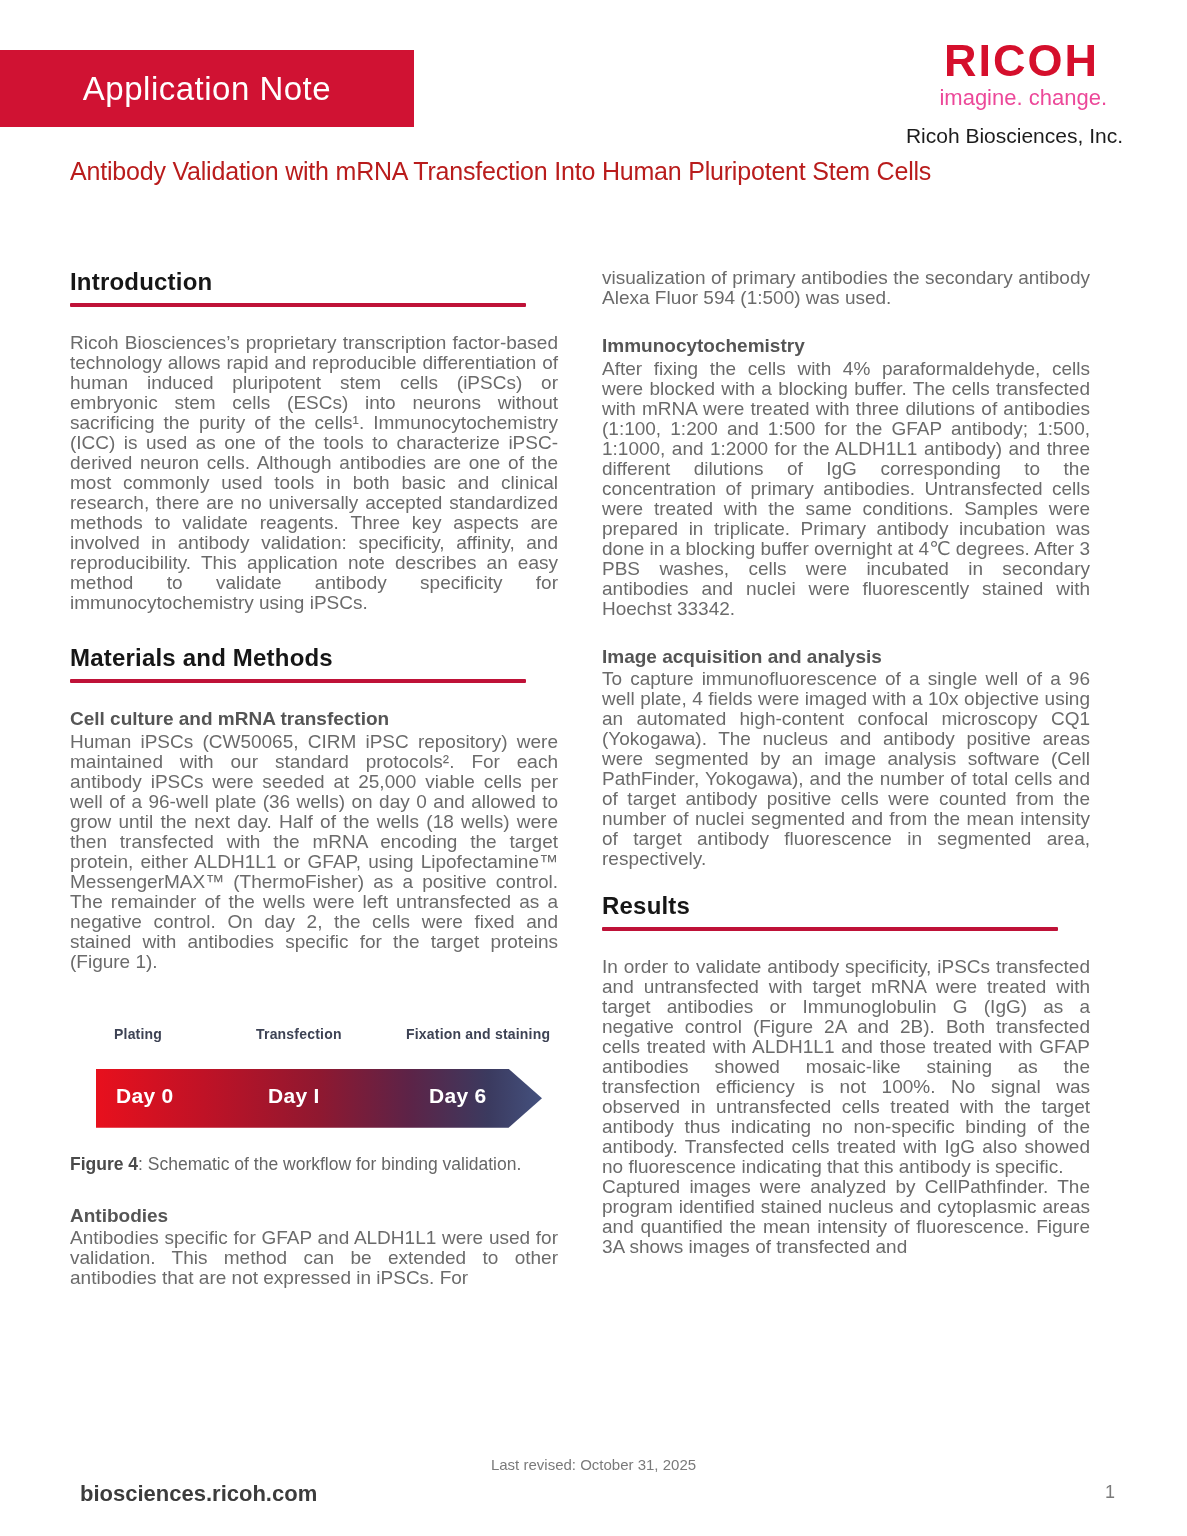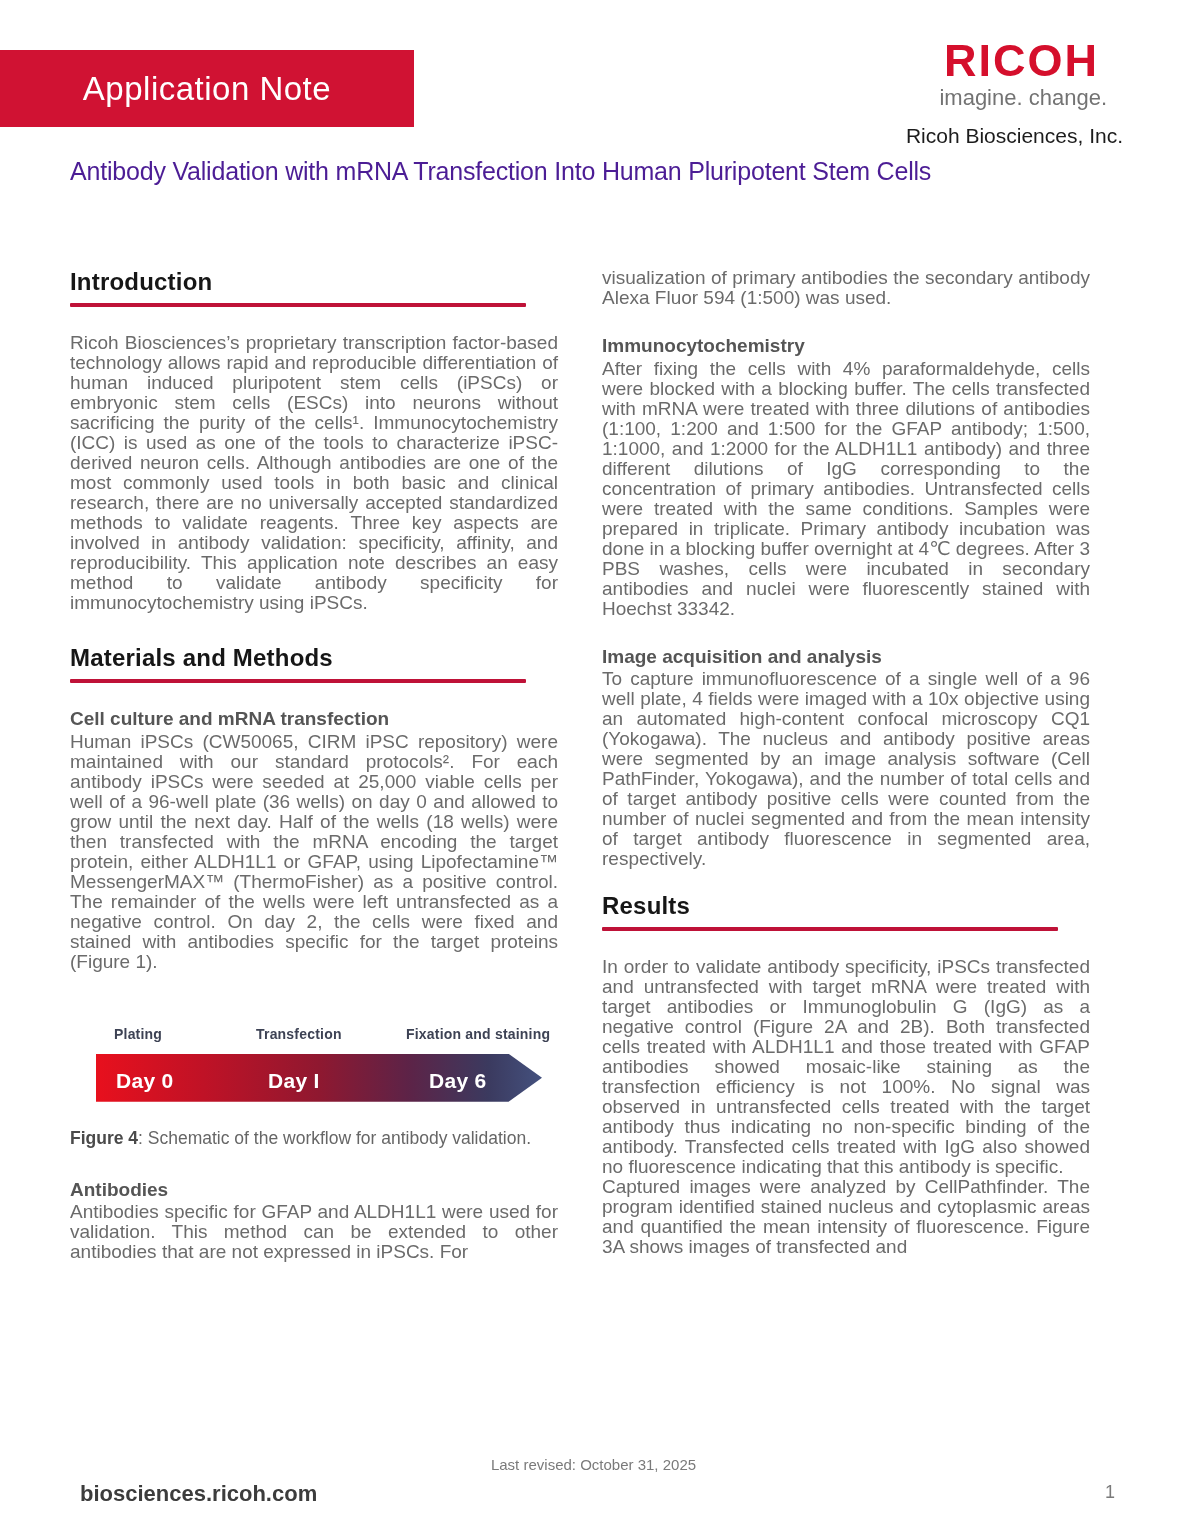--- a/index.html
+++ b/index.html
@@ -35,28 +35,28 @@
   }
   .brand{
     position:absolute;top:38px;right:64px;width:240px;
     text-align:right;
   }
   .brand-logo{
     color:var(--logo-red);font-size:45px;font-weight:700;
     letter-spacing:2px;line-height:1;margin-right:24px;
   }
   .brand-tagline{
-    color:#737373;font-size:22px;line-height:1.15;margin-top:2px;margin-right:16px;
+    color:#ec4899;font-size:22px;line-height:1.15;margin-top:2px;margin-right:16px;
   }
   .brand-company{
     color:#1c1c1c;font-size:21px;margin-top:14px;
   }
   .doc-title{
     position:absolute;left:70px;top:157px;width:1050px;
-    color:#4c1d95;font-size:25px;font-weight:400;letter-spacing:-.2px;
+    color:#b91c1c;font-size:25px;font-weight:400;letter-spacing:-.2px;
   }
   
   .columns{
     position:absolute;left:70px;top:255px;
     width:1047px;
     display:flex;gap:44px;
   }
   .col{width:488px;}
   h2{
     color:var(--heading-dark);font-size:24px;font-weight:700;letter-spacing:.2px;
@@ -84,22 +84,22 @@
   .figure{margin-top:54px;position:relative;}
   .stage-row{
     position:relative;height:19px;
     font-size:14px;font-weight:600;color:var(--figure-label);
     letter-spacing:.2px;
   }
   .stage-row .s0{position:absolute;left:44px;top:0;}
   .stage-row .s1{position:absolute;left:186px;top:0;}
   .stage-row .s2{position:absolute;left:336px;top:0;}
   .arrow{
-    position:relative;margin-left:26px;margin-top:9px;
-    width:446px;height:48px;
+    position:relative;margin-left:26px;margin-top:24px;
+    width:446px;height:59px;
     background:linear-gradient(90deg,#e8101d 0%,#c01226 24%,#8f1830 50%,#5d2347 70%,#3b3a5f 88%,#44517e 100%);
     -webkit-clip-path:polygon(0 0,92.5% 0,100% 50%,92.5% 100%,0 100%);
     clip-path:polygon(0 0,92.5% 0,100% 50%,92.5% 100%,0 100%);
   }
   .arrow span{
     position:absolute;top:0;line-height:54px;
     color:#ffffff;font-size:21px;font-weight:700;letter-spacing:.3px;
   }
   .arrow .d0{left:20px;}
   .arrow .d1{left:172px;}
@@ -164,21 +164,21 @@
         <div class="stage-row">
           <span class="s0">Plating</span>
           <span class="s1">Transfection</span>
           <span class="s2">Fixation and staining</span>
         </div>
         <div class="arrow">
           <span class="d0">Day 0</span>
           <span class="d1">Day I</span>
           <span class="d2">Day 6</span>
         </div>
-        <div class="fig-caption"><b>Figure 4</b><span>: Schematic of the workflow for antibody validation.</span></div>
+        <div class="fig-caption"><b>Figure 4</b><span>: Schematic of the workflow for binding validation.</span></div>
       </div>
 
       <h3 class="antibodies-sub">Antibodies</h3>
       <p class="body last-open">Antibodies specific for GFAP and ALDH1L1 were used for validation. This method can be extended to other antibodies that are not expressed in iPSCs. For</p>
     </div>
 
     <div class="col">
       <p class="body cont-body">visualization of primary antibodies the secondary antibody Alexa Fluor 594 (1:500) was used.</p>
 
       <h3 class="icc-sub">Immunocytochemistry</h3>

